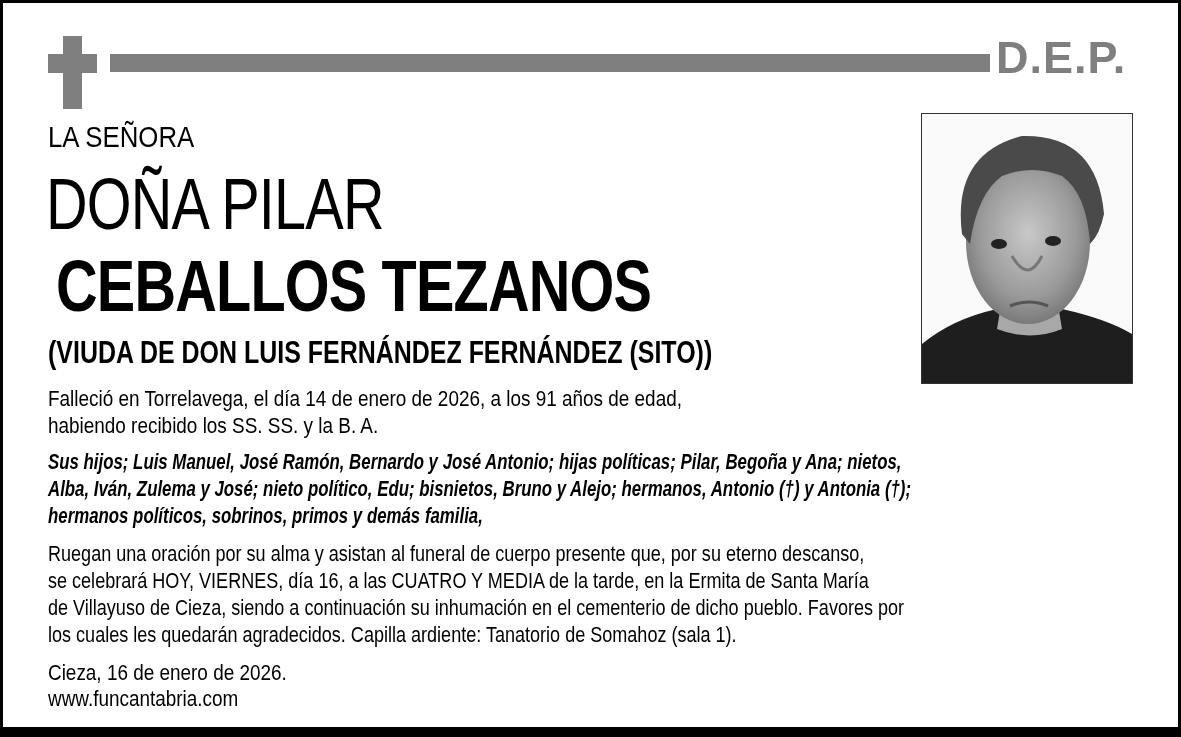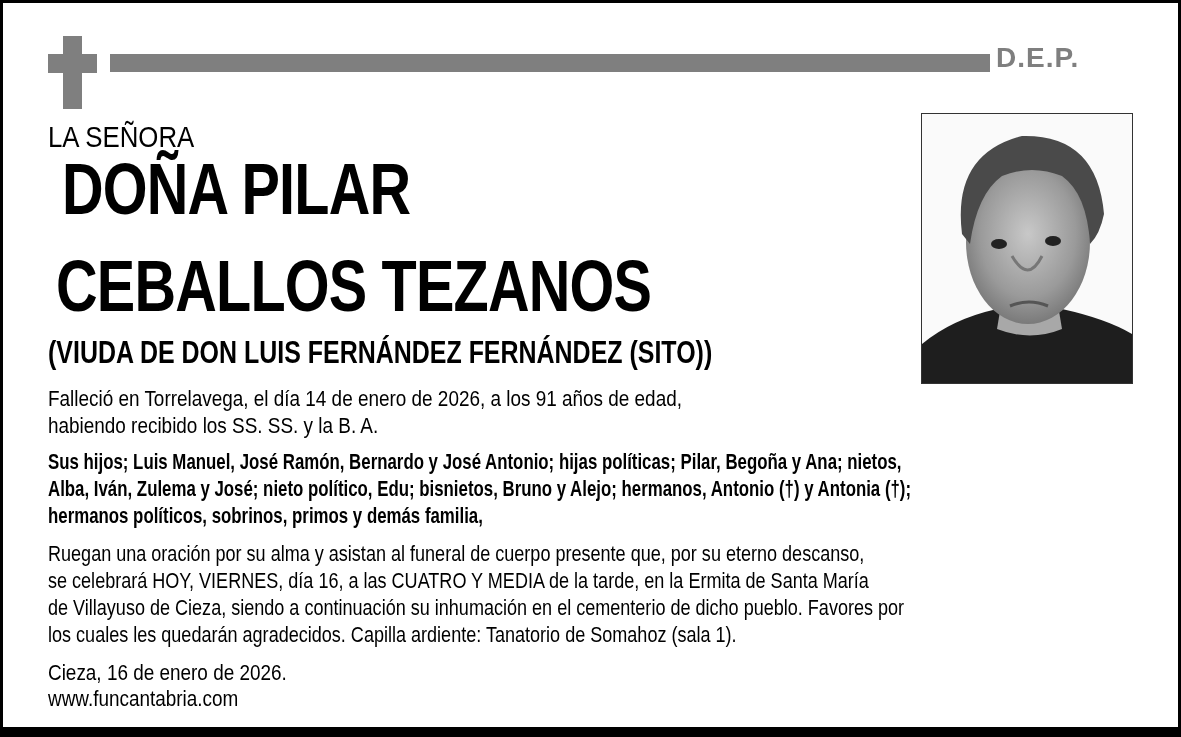--- a/index.html
+++ b/index.html
@@ -2,28 +2,28 @@
 <html><head>
 <meta charset="utf-8">
 <style>
   html, body { margin:0; padding:0; background:#fff; }
   body { width:1181px; height:737px; position:relative; overflow:hidden; font-family:"Liberation Sans", sans-serif; color:#000; }
   .frame { position:absolute; left:0; top:0; width:1181px; height:737px; box-sizing:border-box;
            border-left:3px solid #000; border-top:3px solid #000; border-right:3px solid #000; border-bottom:10px solid #000; }
   .cross-v { position:absolute; left:63px; top:36px; width:19px; height:73px; background:#7f7f7f; }
   .cross-h { position:absolute; left:48px; top:54px; width:49px; height:19px; background:#7f7f7f; }
   .rule { position:absolute; left:110px; top:54px; width:880px; height:18px; background:#7f7f7f; }
-  .dep { position:absolute; left:996px; top:38px; font-size:28px; font-weight:bold; color:#7f7f7f; letter-spacing:1px; line-height:40px; }
+  .dep { position:absolute; left:996px; top:38px; font-size:45px; font-weight:bold; color:#7f7f7f; letter-spacing:1px; line-height:40px; }
   .cond { display:inline-block; transform-origin:0 0; white-space:nowrap; }
   .title-pre { position:absolute; left:48px; top:118px; font-size:30px; line-height:38px; }
-  .name1 { position:absolute; left:46px; top:151px; font-size:72px; font-weight:bold; line-height:76px; letter-spacing:-1px;margin-left:16px; }
+  .name1 { position:absolute; left:46px; top:166px; font-size:72px; font-weight:normal; line-height:76px; letter-spacing:-1px; }
   .name2 { position:absolute; left:46px; top:248px; font-size:72px; font-weight:bold; line-height:76px; letter-spacing:-1px;margin-left:10px; }
   .widow { position:absolute; left:48px; top:337px; font-size:32px; font-weight:bold; line-height:30px; }
   .p { position:absolute; left:48px; font-size:22px; line-height:28px;margin-top:8px; }
-  .p.bold { font-weight:bold; }
+  .p.bold { font-weight:bold;font-style:italic; }
   .photo { position:absolute; left:921px; top:113px; width:212px; height:271px; border:1px solid #333; box-sizing:border-box; background:#fff; overflow:hidden; }
 </style>
 </head>
 <body>
 
 <div class="frame"></div>
 
 <div class="cross-v"></div>
 <div class="cross-h"></div>
 <div class="rule"></div>

